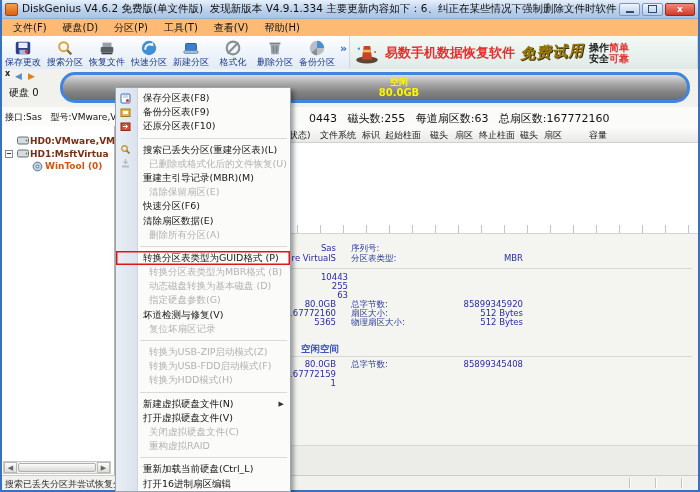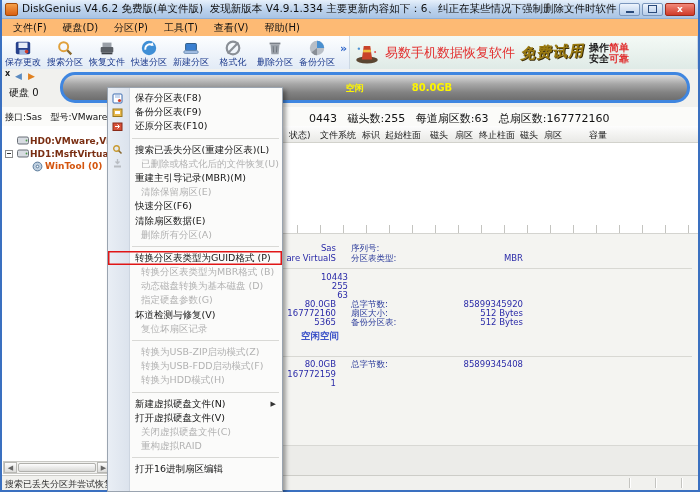--- a/index.html
+++ b/index.html
@@ -30,35 +30,35 @@
   #toolbar{position:absolute;top:36px;left:0;right:0;height:33px;
     background:linear-gradient(#fdfeff,#e2ebf6);border-bottom:1px solid #c2cede;display:flex;align-items:stretch;}
   #tb-buttons{display:flex;}
   .tb-btn{width:42px;display:flex;flex-direction:column;align-items:center;justify-content:center;padding-top:1px;}
   .tb-ic svg{width:18px;height:18px;display:block;}
   .tb-label{font-size:9px;color:#1c3a8c;line-height:10px;margin-top:0;white-space:nowrap;}
   #tb-chevron{font-size:11px;color:#2a62c8;font-weight:bold;align-self:center;margin:0 2px 8px 2px;}
   #ad{flex:1;display:flex;align-items:center;border-left:1px solid #cdd8e4;border-right:1px solid #cdd8e4;
     padding:0 4px;gap:5px;background:linear-gradient(#f4faf6,#dfeae6);}
   #ad-hat svg{width:26px;height:26px;display:block;}
-  #ad-product{font-size:13px;font-weight:normal;color:#e23030;white-space:nowrap;}
+  #ad-product{font-size:13px;font-weight:bold;color:#e23030;white-space:nowrap;}
   #ad-cta{font-size:15px;font-weight:bold;font-style:italic;color:#9a7a10;letter-spacing:1px;
     text-shadow:1px 1px 0 #3a2c08;transform:rotate(-3deg);white-space:nowrap;}
   #ad-slogans{display:flex;flex-direction:column;font-size:10px;font-weight:bold;line-height:11px;white-space:nowrap;}
   .slg-b{color:#222;} .slg-r{color:#e03030;}
 
   
   #diskpanel{position:absolute;top:69px;left:0;right:0;height:38px;background:#f1f1ee;border-bottom:1px solid #d5d5d0;}
   #panel-close{position:absolute;left:3px;top:0;font-size:8px;font-weight:bold;color:#222;line-height:10px;}
   #nav-prev{position:absolute;left:13px;top:2px;font-size:9px;color:#5a8ac0;}
   #nav-next{position:absolute;left:26px;top:2px;font-size:9px;color:#e08020;}
   #disk-label{position:absolute;left:7px;top:17px;font-size:10px;color:#111;white-space:pre;}
   #cylinder{position:absolute;left:58px;right:8px;top:3px;bottom:4px;border:3px solid #3f86e0;border-radius:15px;
     background:linear-gradient(#dcdcdc,#a8a8a8 35%,#828282 70%,#6e6e6e);
-    display:flex;flex-direction:row;align-items:center;justify-content:center;box-sizing:border-box;}
+    display:flex;flex-direction:column;align-items:center;justify-content:center;box-sizing:border-box;}
   #seg-name{font-size:9px;font-weight:bold;color:#fdf500;line-height:10px;margin-left:48px;}
   #seg-size{font-size:10px;font-weight:bold;color:#fdf500;line-height:11px;margin-left:48px;}
 
   
   #infoline{position:absolute;top:107px;left:0;right:0;height:19px;background:#fbfbf9;border-bottom:1px solid #cfcfcb;}
   #info-left{position:absolute;left:3px;top:4px;font-size:9px;color:#111;}
   #info-right{position:absolute;left:307px;top:4px;font-size:11px;color:#111;}
 
   
   #main{position:absolute;top:126px;left:0;bottom:14px;right:0;}
@@ -79,30 +79,30 @@
   .col-h{position:absolute;top:3px;font-size:9px;color:#222;white-space:nowrap;}
   #ticks{position:absolute;left:182px;top:99px;height:8px;width:402px;
     background:repeating-linear-gradient(90deg,#c4c4c0 0 1px,transparent 1px 23px);}
   #detail-bg{position:absolute;left:0;right:0;top:107px;height:212px;background:#f4f4f1;border-top:1px solid #d4d4d0;}
   .dline{position:absolute;left:60px;right:6px;height:1px;background:#d8d8d3;}
   .drow{position:absolute;left:0;right:0;height:10px;font-size:8.5px;color:#2a2aa8;line-height:10px;}
   .dv-a{position:absolute;left:132px;width:101px;text-align:right;}
   .dv-b{position:absolute;left:120px;width:101px;text-align:right;}
   .dlab{position:absolute;left:236px;color:#2a3a9a;white-space:nowrap;}
   .dvr{position:absolute;left:250px;width:158px;text-align:right;}
-  #fs-header{position:absolute;left:186px;top:204px;font-size:9.5px;font-weight:bold;color:#3c52c8;}
+  #fs-header{position:absolute;left:186px;top:217px;font-size:9.5px;font-weight:bold;color:#3c52c8;}
   #bottom-fill{position:absolute;left:0;right:0;top:319px;bottom:0;background:#ececE9;border-top:1px solid #d8d8d4;}
 
   
   #statusbar{position:absolute;left:0;right:0;bottom:0;height:14px;background:#f1f1ee;border-top:1px solid #cdcdc8;}
   #status-text{position:absolute;left:3px;top:2px;font-size:9px;color:#333;white-space:nowrap;}
   .st-div{position:absolute;top:2px;height:10px;border-left:1px solid #c4c4c0;border-right:1px solid #fff;}
 
   
-  #ctx{position:absolute;left:105px;top:87px;width:176px;height:405px;overflow:hidden;z-index:100;
+  #ctx{position:absolute;left:113px;top:87px;width:176px;height:405px;overflow:hidden;z-index:100;
     background:#fbfbfa;border:1px solid #9aa4b0;box-shadow:3px 3px 4px rgba(0,0,0,0.35);box-sizing:border-box;padding-top:3px;}
   #ctx::before{content:"";position:absolute;left:0;top:0;bottom:0;width:21px;
     background:linear-gradient(90deg,#e9eef5,#dce3ed);border-right:1px solid #cdd5e0;}
   .ctx-item{position:relative;height:14.2px;line-height:14.2px;font-size:9.5px;color:#161616;white-space:nowrap;}
   .ctx-item.disabled{color:#b2b2b2;padding-left:6px;}
   .ctx-item.hl{box-shadow:inset 0 0 0 1.5px #e01616;}
   .ctx-label{margin-left:27px;}
   .ctx-ic{position:absolute;left:4px;top:1.5px;width:11px;height:11px;}
   .ctx-ic svg{display:block;width:11px;height:11px;}
   .ctx-sub{position:absolute;right:6px;top:0;font-size:7px;color:#333;}
@@ -334,21 +334,21 @@
             <span class="dlab">总字节数:</span>
             <span class="dvr">85899345920</span>
           </div>
           <div class="drow" style="top: 182px;">
             <span class="dv-b">167772160</span>
             <span class="dlab">扇区大小:</span>
             <span class="dvr">512 Bytes</span>
           </div>
           <div class="drow" style="top: 191px;">
             <span class="dv-b">5365</span>
-            <span class="dlab">备份分区表:</span>
+            <span class="dlab">物理扇区大小:</span>
             <span class="dvr">512 Bytes</span>
           </div>
           <div class="drow" style="top: 233px;">
             <span class="dv-b">80.0GB</span>
             <span class="dlab">总字节数:</span>
             <span class="dvr">85899345408</span>
           </div>
           <div class="drow" style="top: 242.5px;">
             <span class="dv-b">167772159</span>
           </div>
@@ -415,16 +415,17 @@
       <div class="ctx-sep"></div>
       <div class="ctx-item disabled"><span class="ctx-label">转换为USB-ZIP启动模式(Z)</span></div>
       <div class="ctx-item disabled"><span class="ctx-label">转换为USB-FDD启动模式(F)</span></div>
       <div class="ctx-item disabled"><span class="ctx-label">转换为HDD模式(H)</span></div>
       <div class="ctx-sep"></div>
       <div class="ctx-item"><span class="ctx-label">新建虚拟硬盘文件(N)</span><span class="ctx-sub">▶</span></div>
       <div class="ctx-item"><span class="ctx-label">打开虚拟硬盘文件(V)</span></div>
       <div class="ctx-item disabled"><span class="ctx-label">关闭虚拟硬盘文件(C)</span></div>
       <div class="ctx-item disabled"><span class="ctx-label">重构虚拟RAID</span></div>
       <div class="ctx-sep"></div>
+      <div class="ctx-item"><span class="ctx-label">重新加载当前硬盘(Ctrl_L)</span></div>
       <div class="ctx-item"><span class="ctx-label">打开16进制扇区编辑</span></div>
     </div>
 
 </div>
 
 </body></html>

